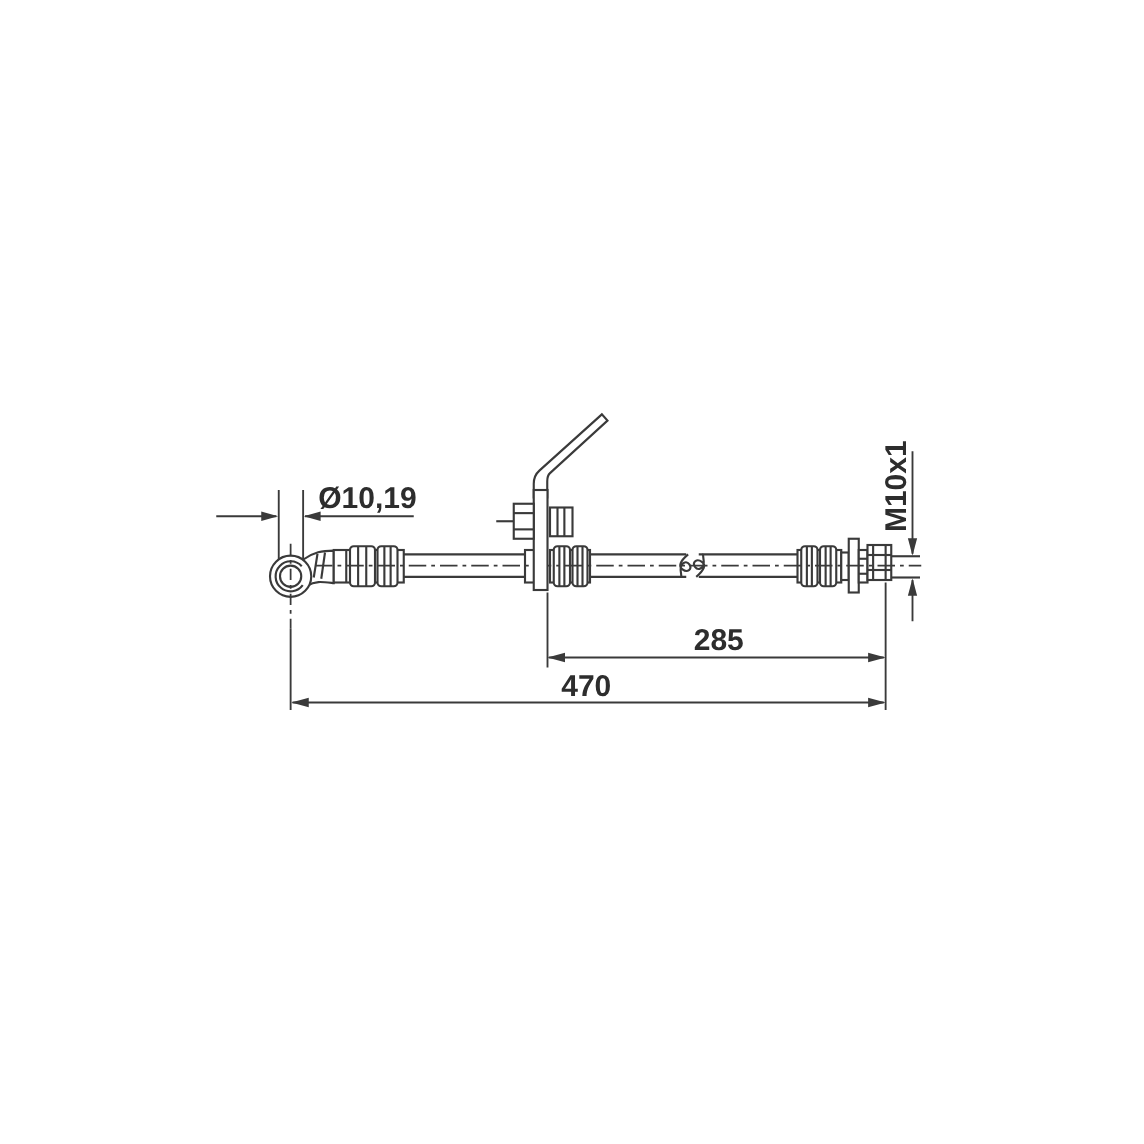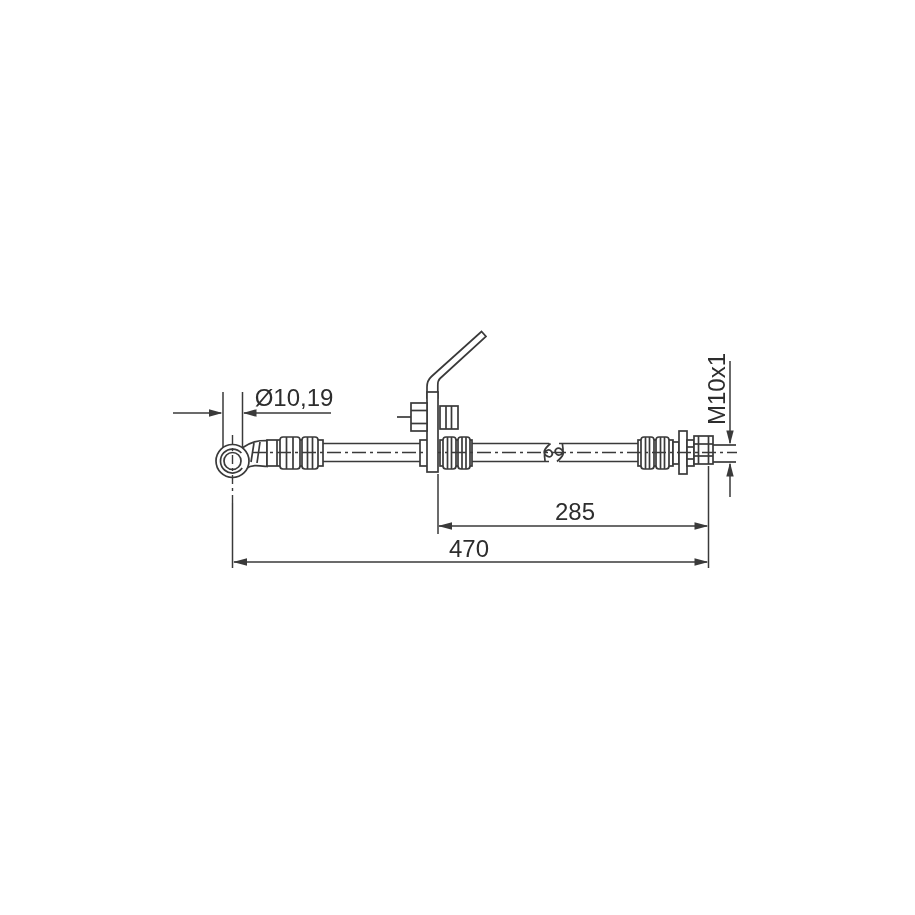--- a/index.html
+++ b/index.html
@@ -3,20 +3,21 @@
 <meta charset="utf-8">
 <style>
   html, body { margin: 0; padding: 0; background: #ffffff; }
   .stage {
     position: relative;
     width: 915px;
     height: 915px;
     background: #ffffff;
     overflow: hidden;
     font-family: "Liberation Sans", sans-serif;
+    font-weight: bold;
   }
   svg { display: block; }
   .dim-text {
     font-family: "Liberation Sans", sans-serif;
     font-size: 24px;
     fill: #2d2d2d;
   }
 </style>
 </head>
 <body>

